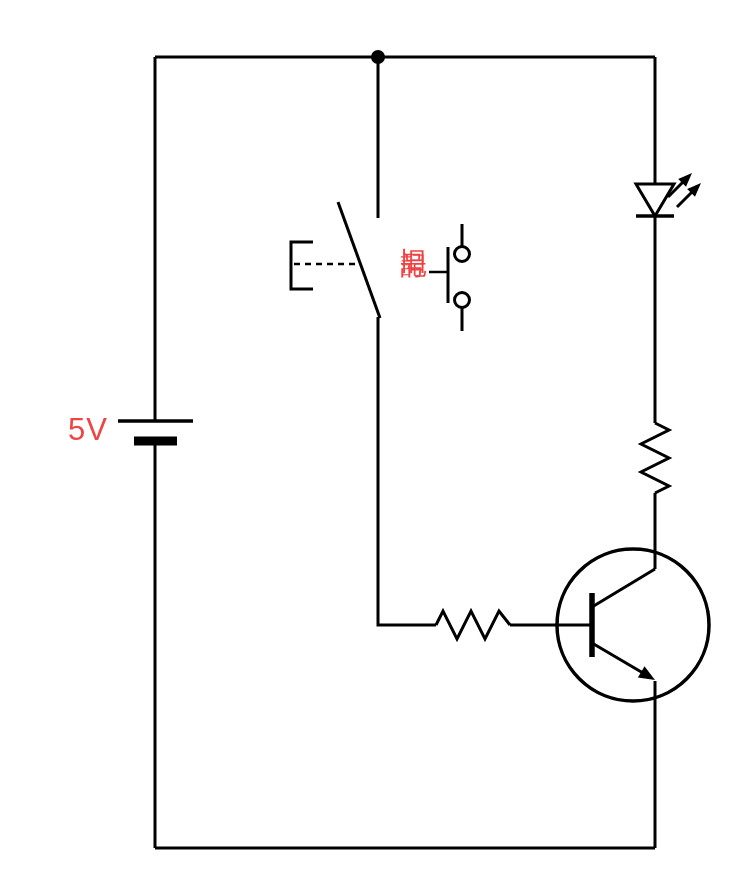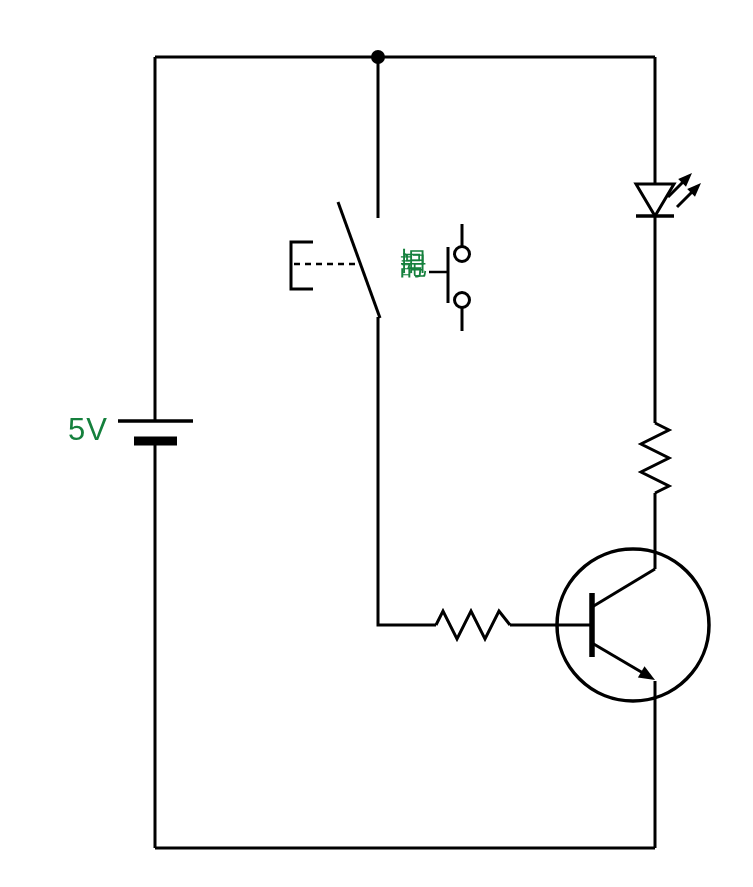--- a/index.html
+++ b/index.html
@@ -15,21 +15,21 @@
     font-family: "Liberation Sans", sans-serif;
     overflow: hidden;
   }
   .stage svg {
     position: absolute;
     left: 0;
     top: 0;
   }
   .label {
     position: absolute;
-    color: #15803d;
+    color: #ef4444;
   }
   .label-5v {
     left: 68px;
     top: 412px;
     font-size: 31px;
     letter-spacing: 1px;
   }
   .label-old {
     left: 398px;
     top: 227px;

